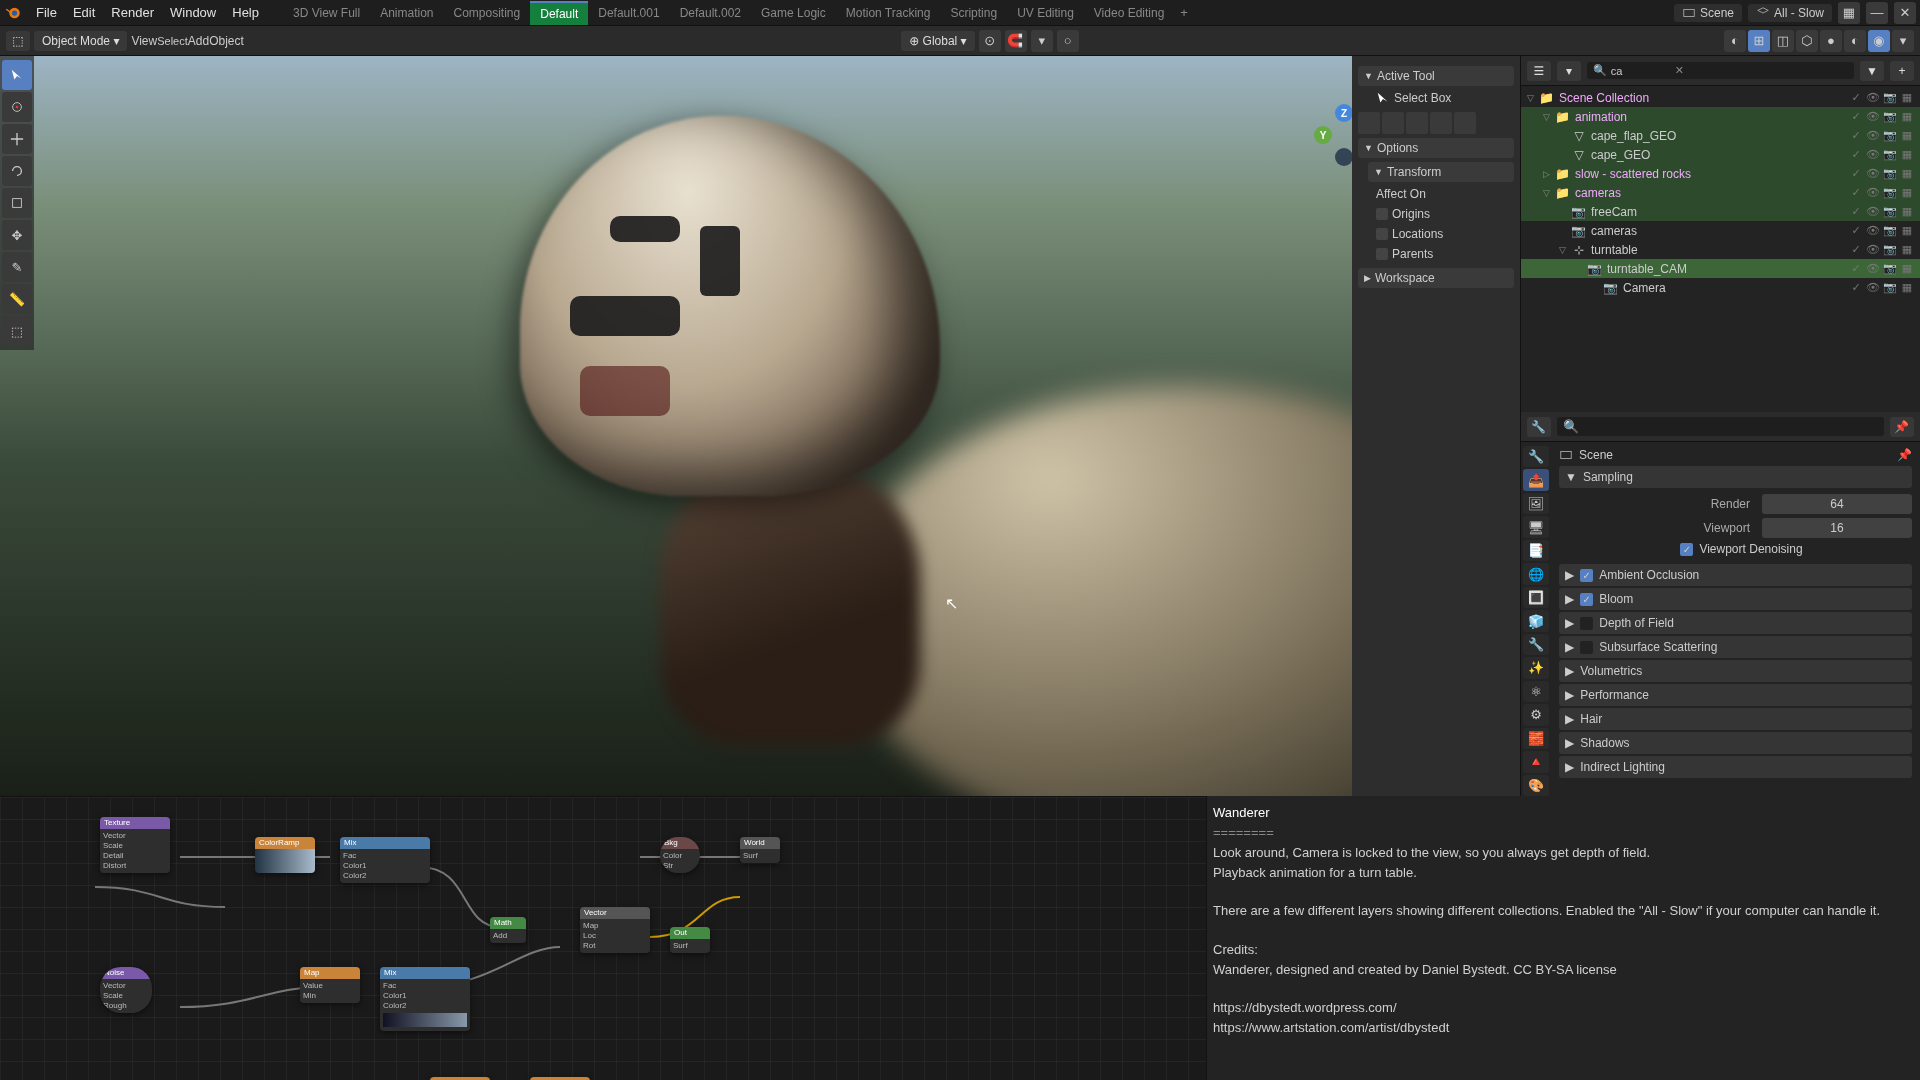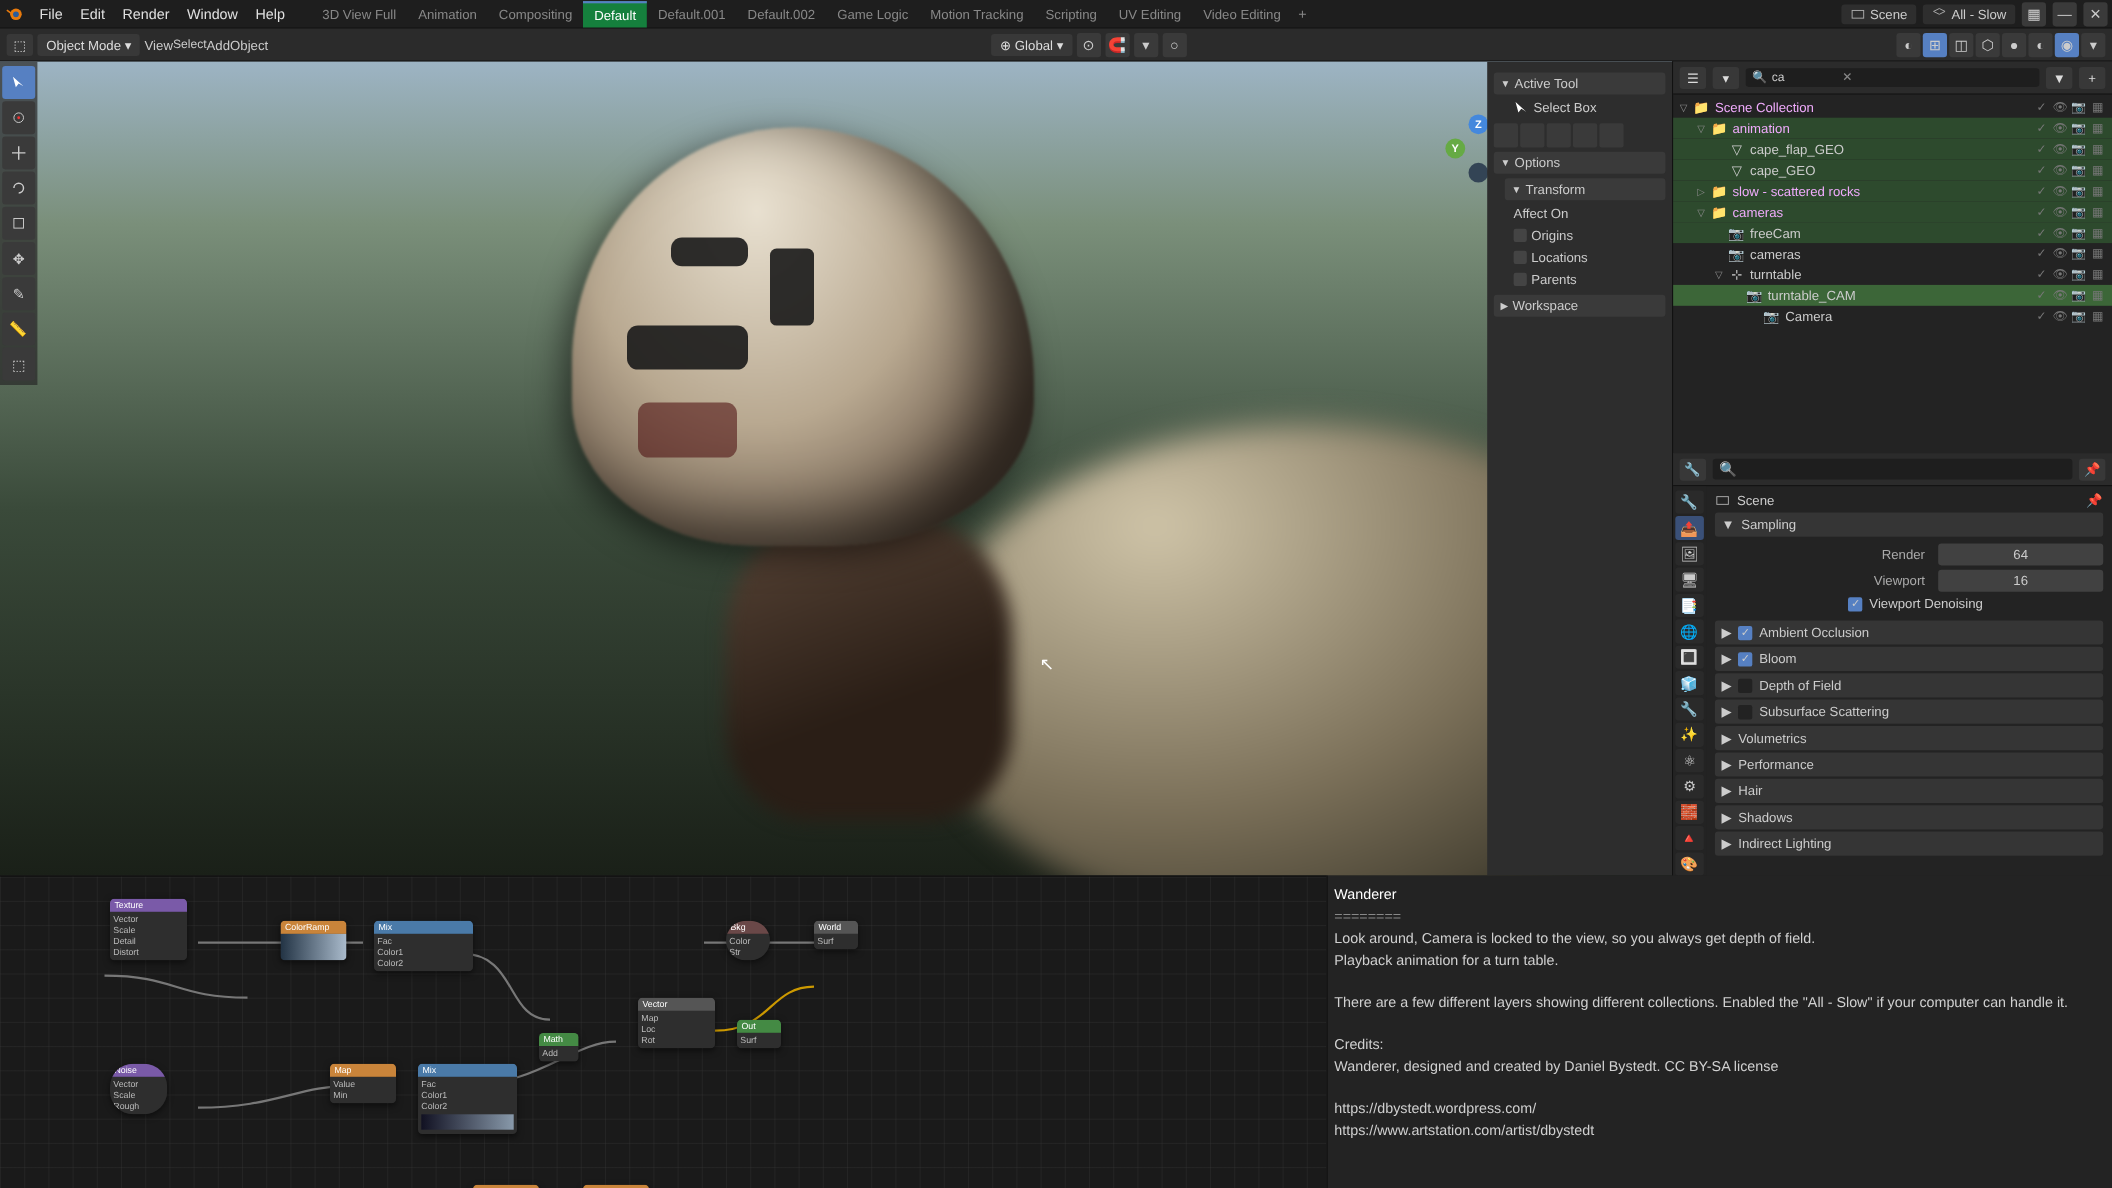--- a/index.html
+++ b/index.html
@@ -609,21 +609,21 @@
       </div>
     <div class="node" style="left:380px;top:170px;width:90px;">
         <div class="node-head" style="background:#4a7aa8">Mix</div>
         <div class="node-body">
           <div class="sock">Fac</div>
           <div class="sock">Color1</div>
           <div class="sock">Color2</div>
           <div class="sock" style="height:14px;background:linear-gradient(90deg,#112,#89a);margin:2px 0"></div>
         </div>
       </div>
-    <div class="node" style="left:490px;top:120px;width:36px;margin-top:22px;">
+    <div class="node" style="left:490px;top:120px;width:36px;">
         <div class="node-head" style="background:#448a44">Math</div>
         <div class="node-body">
           <div class="sock">Add</div>
         </div>
       </div>
     <div class="node" style="left:580px;top:110px;width:70px;">
         <div class="node-head" style="background:#555">Vector</div>
         <div class="node-body">
           <div class="sock">Map</div>
           <div class="sock">Loc</div>

